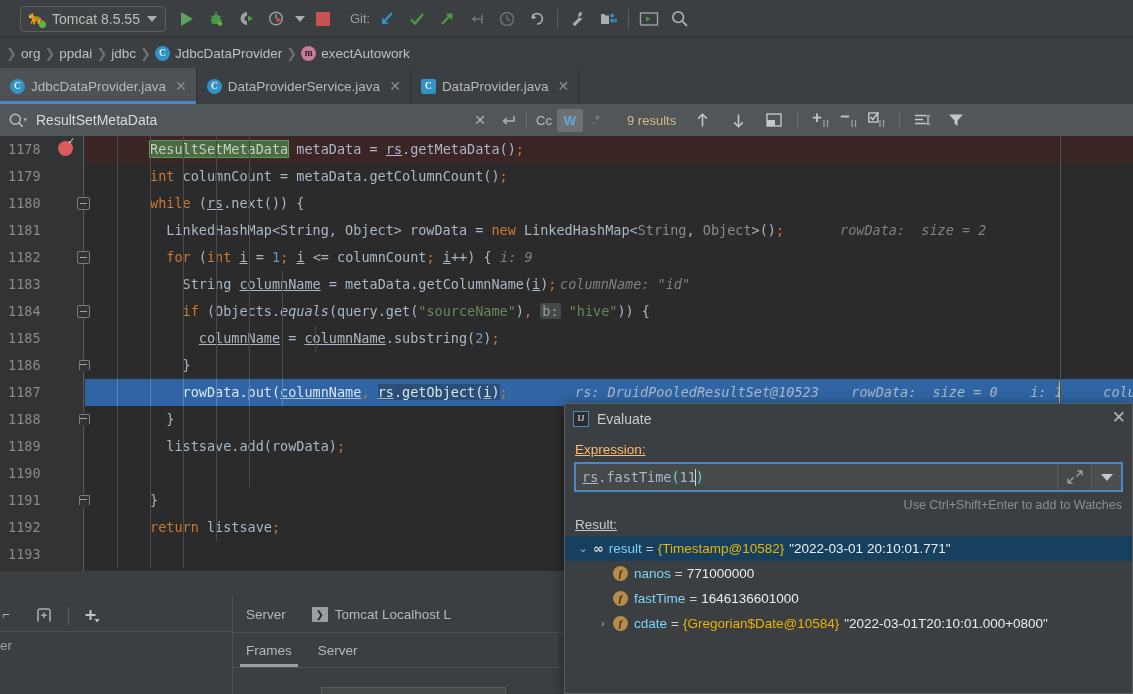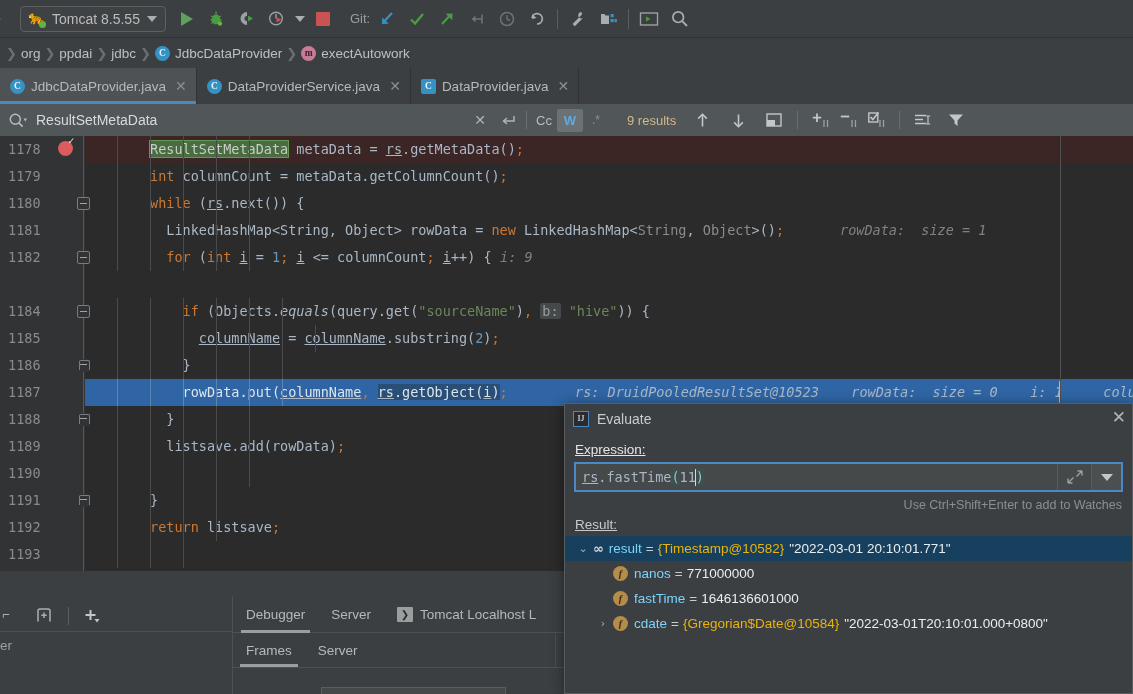--- a/index.html
+++ b/index.html
@@ -265,21 +265,21 @@
     font-size: 8px; font-weight: bold; line-height: 1;
     font-family: "Liberation Serif", serif;
   }
   .eval-title .txt { font-size: 14px; color: #c8cccd; }
   .eval-close {
     position: absolute; right: 6px; top: 5px;
     font-size: 17px; color: #b0b4b6; line-height: 1;
     font-family: "DejaVu Sans", sans-serif;
   }
   .eval-label {
-    font-size: 13.5px; color: #e5e5e5; padding: 8px 16px 5px 10px;
+    font-size: 13.5px; color: #fdba74; padding: 8px 16px 5px 10px;
   }
   .eval-label u { text-decoration: underline; }
   .eval-input-row {
     margin: 0 9px; height: 30px; display: flex; align-items: stretch;
     border: 2px solid #4a88c7; background: #45494a;
   }
   .eval-expr {
     flex: 1; display: flex; align-items: center;
     padding-left: 6px;
     font-family: "DejaVu Sans Mono", monospace; font-size: 13.5px;
@@ -671,40 +671,51 @@
       <span class="indent-guide" style="left:117px"></span>
         <span class="indent-guide" style="left:150px"></span>
       <span class="indent-guide" style="left:183px"></span>
         <span class="indent-guide" style="left:216px"></span>
       <span class="indent-guide" style="left:249px"></span>
     </div>
 
     <div class="row" style="top:81px;position:absolute;left:0;right:0">
       <span class="lnum">1181</span>
       <span class="code"><span style="color:transparent">          </span>LinkedHashMap&lt;String, Object&gt; rowData = <span class="kw">new</span> LinkedHashMap&lt;<span style="color:#8b8b8b">String</span>, <span style="color:#8b8b8b">Object</span>&gt;()<span class="sem">;</span></span>
-      <span class="code hint" style="left:840px;color:#808080">rowData:  size = 1</span>
+      <span class="code hint" style="left:840px;color:#808080">rowData:  size = 2</span>
       <span class="indent-guide" style="left:117px"></span>
         <span class="indent-guide" style="left:150px"></span>
       <span class="indent-guide" style="left:183px"></span>
         <span class="indent-guide" style="left:216px"></span>
       <span class="indent-guide" style="left:249px"></span>
     </div>
 
     <div class="row" style="top:108px;position:absolute;left:0;right:0">
       <span class="lnum">1182</span>
       <span class="fold"></span>
       <span class="code"><span style="color:transparent">          </span><span class="kw">for</span> (<span class="kw">int</span> <span class="underl">i</span> = <span class="num">1</span><span class="sem">;</span> <span class="underl">i</span> &lt;= columnCount<span class="sem">;</span> <span class="underl">i</span>++) {</span>
       <span class="code hint" style="left:500px;color:#808080">i: 9</span>
       <span class="indent-guide" style="left:117px"></span>
         <span class="indent-guide" style="left:150px"></span>
       <span class="indent-guide" style="left:183px"></span>
         <span class="indent-guide" style="left:216px"></span>
       <span class="indent-guide" style="left:249px"></span>
     </div>
 
+    <div class="row" style="top:135px;position:absolute;left:0;right:0">
+      <span class="lnum">1183</span>
+      <span class="code"><span style="color:transparent">            </span>String <span class="underl">columnName</span> = metaData.getColumnName(<span class="underl">i</span>)<span class="sem">;</span></span>
+      <span class="code hint" style="left:560px;color:#808080">columnName: "id"</span>
+      <span class="indent-guide" style="left:117px"></span>
+        <span class="indent-guide" style="left:150px"></span>
+      <span class="indent-guide" style="left:183px"></span>
+        <span class="indent-guide" style="left:216px"></span>
+      <span class="indent-guide" style="left:249px"></span>
+        <span class="indent-guide" style="left:282px"></span>
+    </div>
 
     <div class="row" style="top:162px;position:absolute;left:0;right:0">
       <span class="lnum">1184</span>
       <span class="fold"></span>
       <span class="code"><span style="color:transparent">            </span><span class="kw">if</span> (Objects.<span style="font-style:italic">equals</span>(query.get(<span class="str">"sourceName"</span>)<span class="sem">,</span> <span class="hintbox">b:</span> <span class="str">"hive"</span>)) {</span>
       <span class="indent-guide" style="left:117px"></span>
         <span class="indent-guide" style="left:150px"></span>
       <span class="indent-guide" style="left:183px"></span>
         <span class="indent-guide" style="left:216px"></span>
       <span class="indent-guide" style="left:249px"></span>
@@ -833,23 +844,20 @@
           <path d="M7.5 3 L7.5 13 M2.5 8 L12.5 8" stroke="#c3c7c9" stroke-width="2"></path>
           <path d="M11.5 12 L16.5 12 L14 15.5 Z" fill="#c3c7c9"></path>
         </svg>
       </div>
     </div>
     <div class="bot-left-text">er</div>
     <div class="bot-vsep"></div>
 
     <div class="bot-right">
       <div class="run-tabs">
-        <div class="run-tab active">
-          <span>Debugger</span>
-        </div>
         <div class="run-tab">
           <span>Server</span>
         </div>
         <div class="run-tab">
           <span class="run-ico">❯</span>
           <span>Tomcat Localhost L</span>
         </div>
       </div>
       <div class="sub-tabs">
         <div class="sub-tab active">

